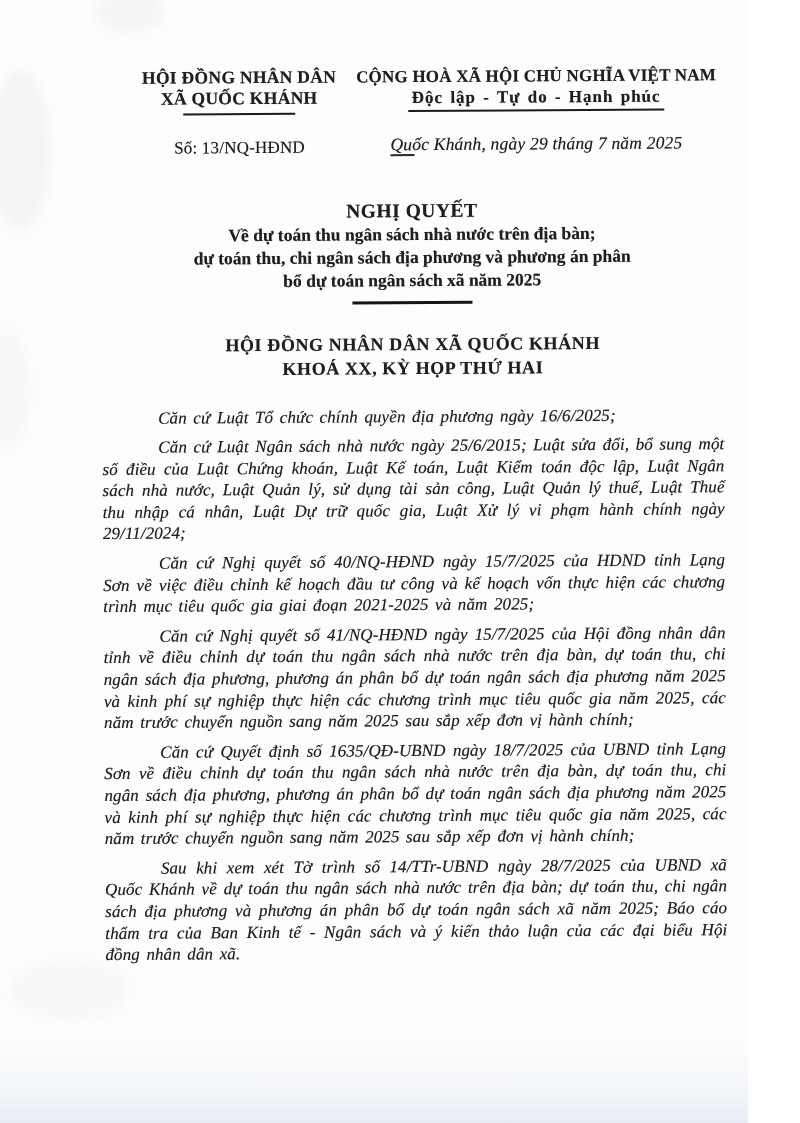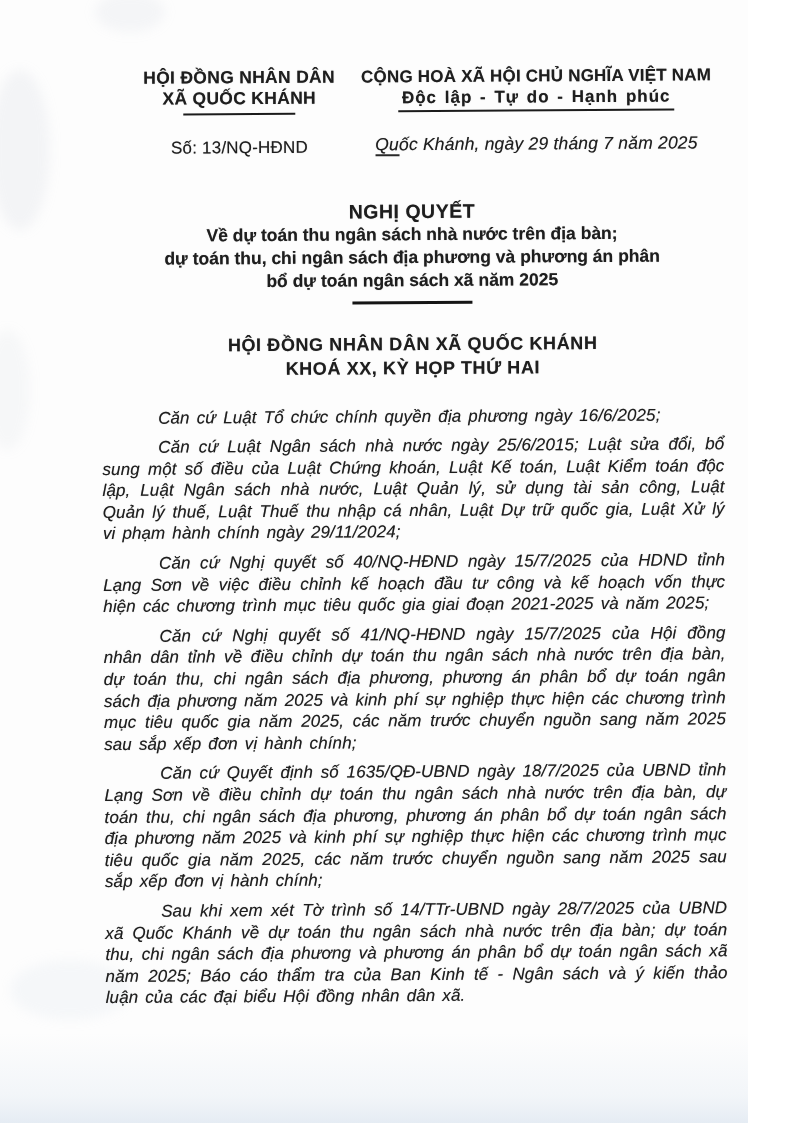--- a/index.html
+++ b/index.html
@@ -2,21 +2,21 @@
 <html><head>
 <meta charset="utf-8">
 <style>
   html, body { margin: 0; padding: 0; background: #ffffff; }
 
   .page {
     position: relative;
     width: 748px;
     height: 1123px;
     background: #fdfdfd;
-    font-family: Liberation Sans, sans-serif;
+    font-family: Liberation Serif, serif;
     color: #1e1e1e;
     overflow: hidden;
   }
 
   
   .page::after {
     content: "";
     position: absolute;
     left: 0; right: 0; bottom: 0;
     height: 90px;

